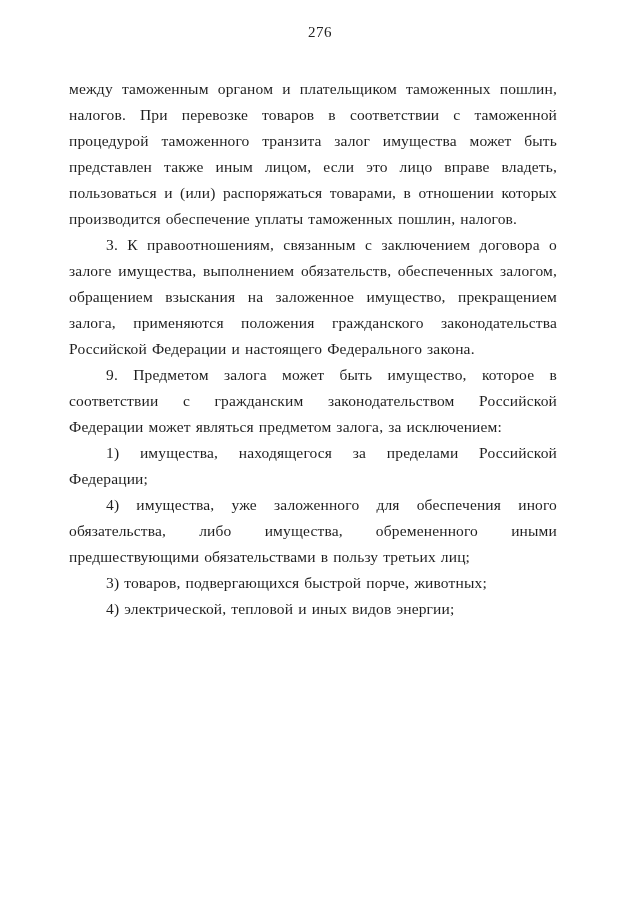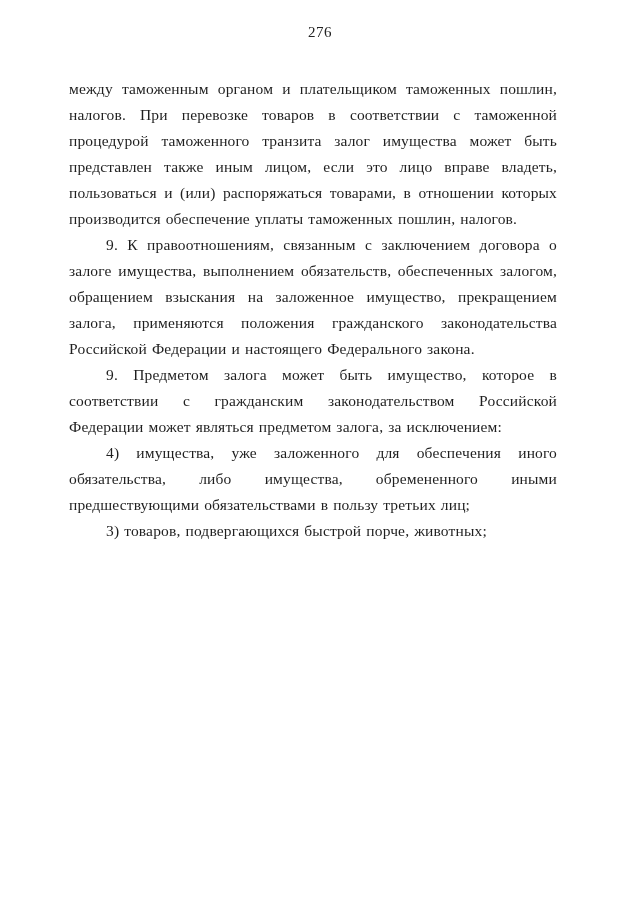--- a/index.html
+++ b/index.html
@@ -46,18 +46,20 @@
   }
 </style>
 </head>
 <body>
 
 <div class="sheet">
   <div class="page-number">276</div>
 
   <div class="content">
     <p class="para">между таможенным органом и плательщиком таможенных пошлин, налогов. При перевозке товаров в соответствии с таможенной процедурой таможенного транзита залог имущества может быть представлен также иным лицом, если это лицо вправе владеть, пользоваться и (или) распоряжаться товарами, в отношении которых производится обеспечение уплаты таможенных пошлин, налогов.</p>
-    <p class="para indent">9. К правоотношениям, связанным с заключением договора о залоге имущества, выполнением обязательств, обеспеченных залогом, обращением взыскания на заложенное имущество, прекращением залога, применяются положения гражданского законодательства Российской Федерации и настоящего Федерального закона.</p>
+    <p class="para indent">3. К правоотношениям, связанным с заключением договора о залоге имущества, выполнением обязательств, обеспеченных залогом, обращением взыскания на заложенное имущество, прекращением залога, применяются положения гражданского законодательства Российской Федерации и настоящего Федерального закона.</p>
     <p class="para indent">9. Предметом залога может быть имущество, которое в соответствии с гражданским законодательством Российской Федерации может являться предметом залога, за исключением:</p>
+    <p class="para indent">1) имущества, находящегося за пределами Российской Федерации;</p>
     <p class="para indent">4) имущества, уже заложенного для обеспечения иного обязательства, либо имущества, обремененного иными предшествующими обязательствами в пользу третьих лиц;</p>
     <p class="para indent">3) товаров, подвергающихся быстрой порче, животных;</p>
+    <p class="para indent">4) электрической, тепловой и иных видов энергии;</p>
   </div>
 </div>
 
 </body></html>

